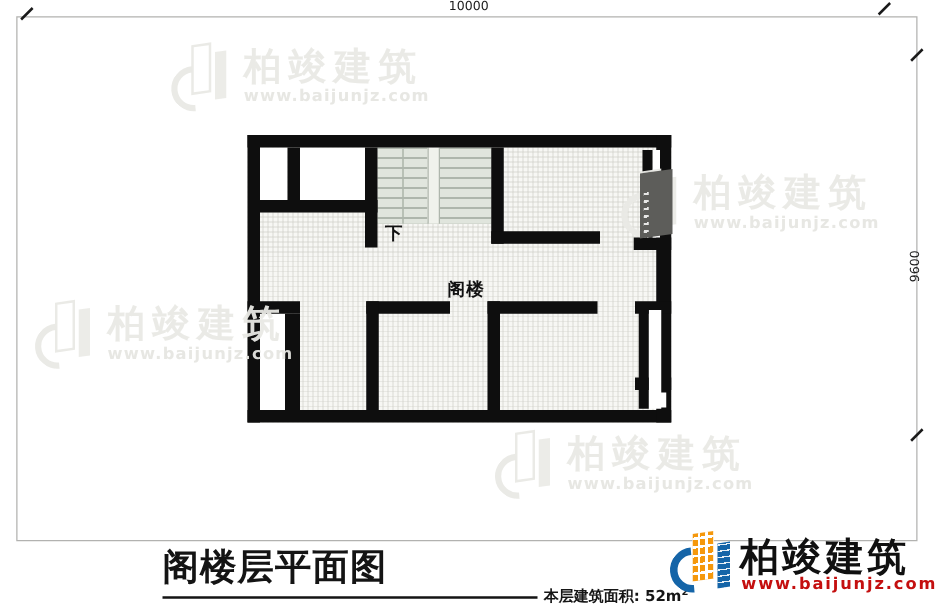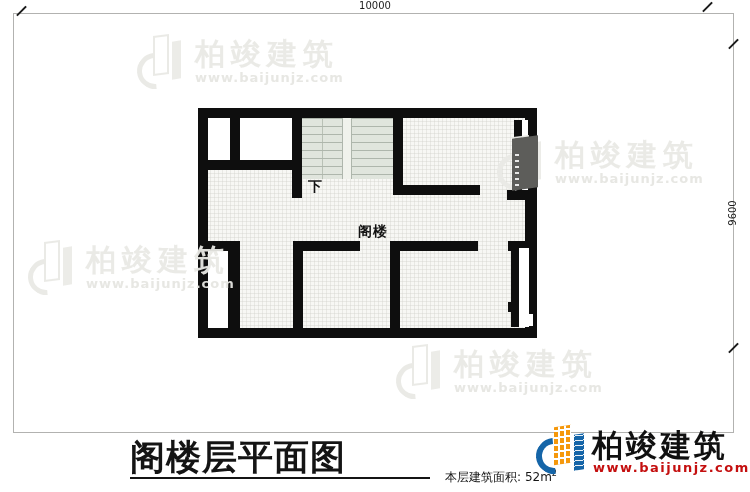--- a/index.html
+++ b/index.html
@@ -99,27 +99,27 @@
            background:rgba(235,235,231,.95); transform:skewY(-8deg); }
   .wm-textblock { position:absolute; left:58px; top:2px; }
 
   
   .wm2-dark { position:absolute; left:512px; top:137px; width:26px; height:52px; z-index:6;
               background:#5d5d5a; transform:skewY(-8deg);
               background-image:repeating-linear-gradient(0deg, rgba(255,255,255,.85) 0 2px, transparent 2px 6px);
               background-size:4px 100%; background-repeat:no-repeat; background-position:3px 14px; }
 
   
-  .title-main { position:absolute; left:130px; top:434px; font-size:35px; font-weight:600;
+  .title-main { position:absolute; left:130px; top:434px; font-size:29px; font-weight:600;
                 color:#141414; letter-spacing:1px; white-space:nowrap; }
   .title-scale{ position:absolute; left:360px; top:450px; font-size:23px; font-weight:600;
                 color:#141414; }
   .title-underline { position:absolute; left:130px; top:477px; width:300px; height:2px;
                 background:#141414; }
-  .area-text { position:absolute; left:445px; top:469px; font-size:12px; font-weight:400;
+  .area-text { position:absolute; left:435px; top:469px; font-size:12px; font-weight:700;
                color:#161616; white-space:nowrap; }
   .area-text sup { font-size:8px; }
 
   
   #brand { position:absolute; left:538px; top:424px; z-index:7; }
   .brand-icon { position:absolute; left:0; top:2px; width:52px; height:54px; }
   .brand-swoosh { position:absolute; left:-2px; top:12px; width:36px; height:36px;
                   border:6px solid #1565a8; border-radius:50%;
                   border-top-color:transparent; border-right-color:transparent;
                   transform:rotate(40deg); }

